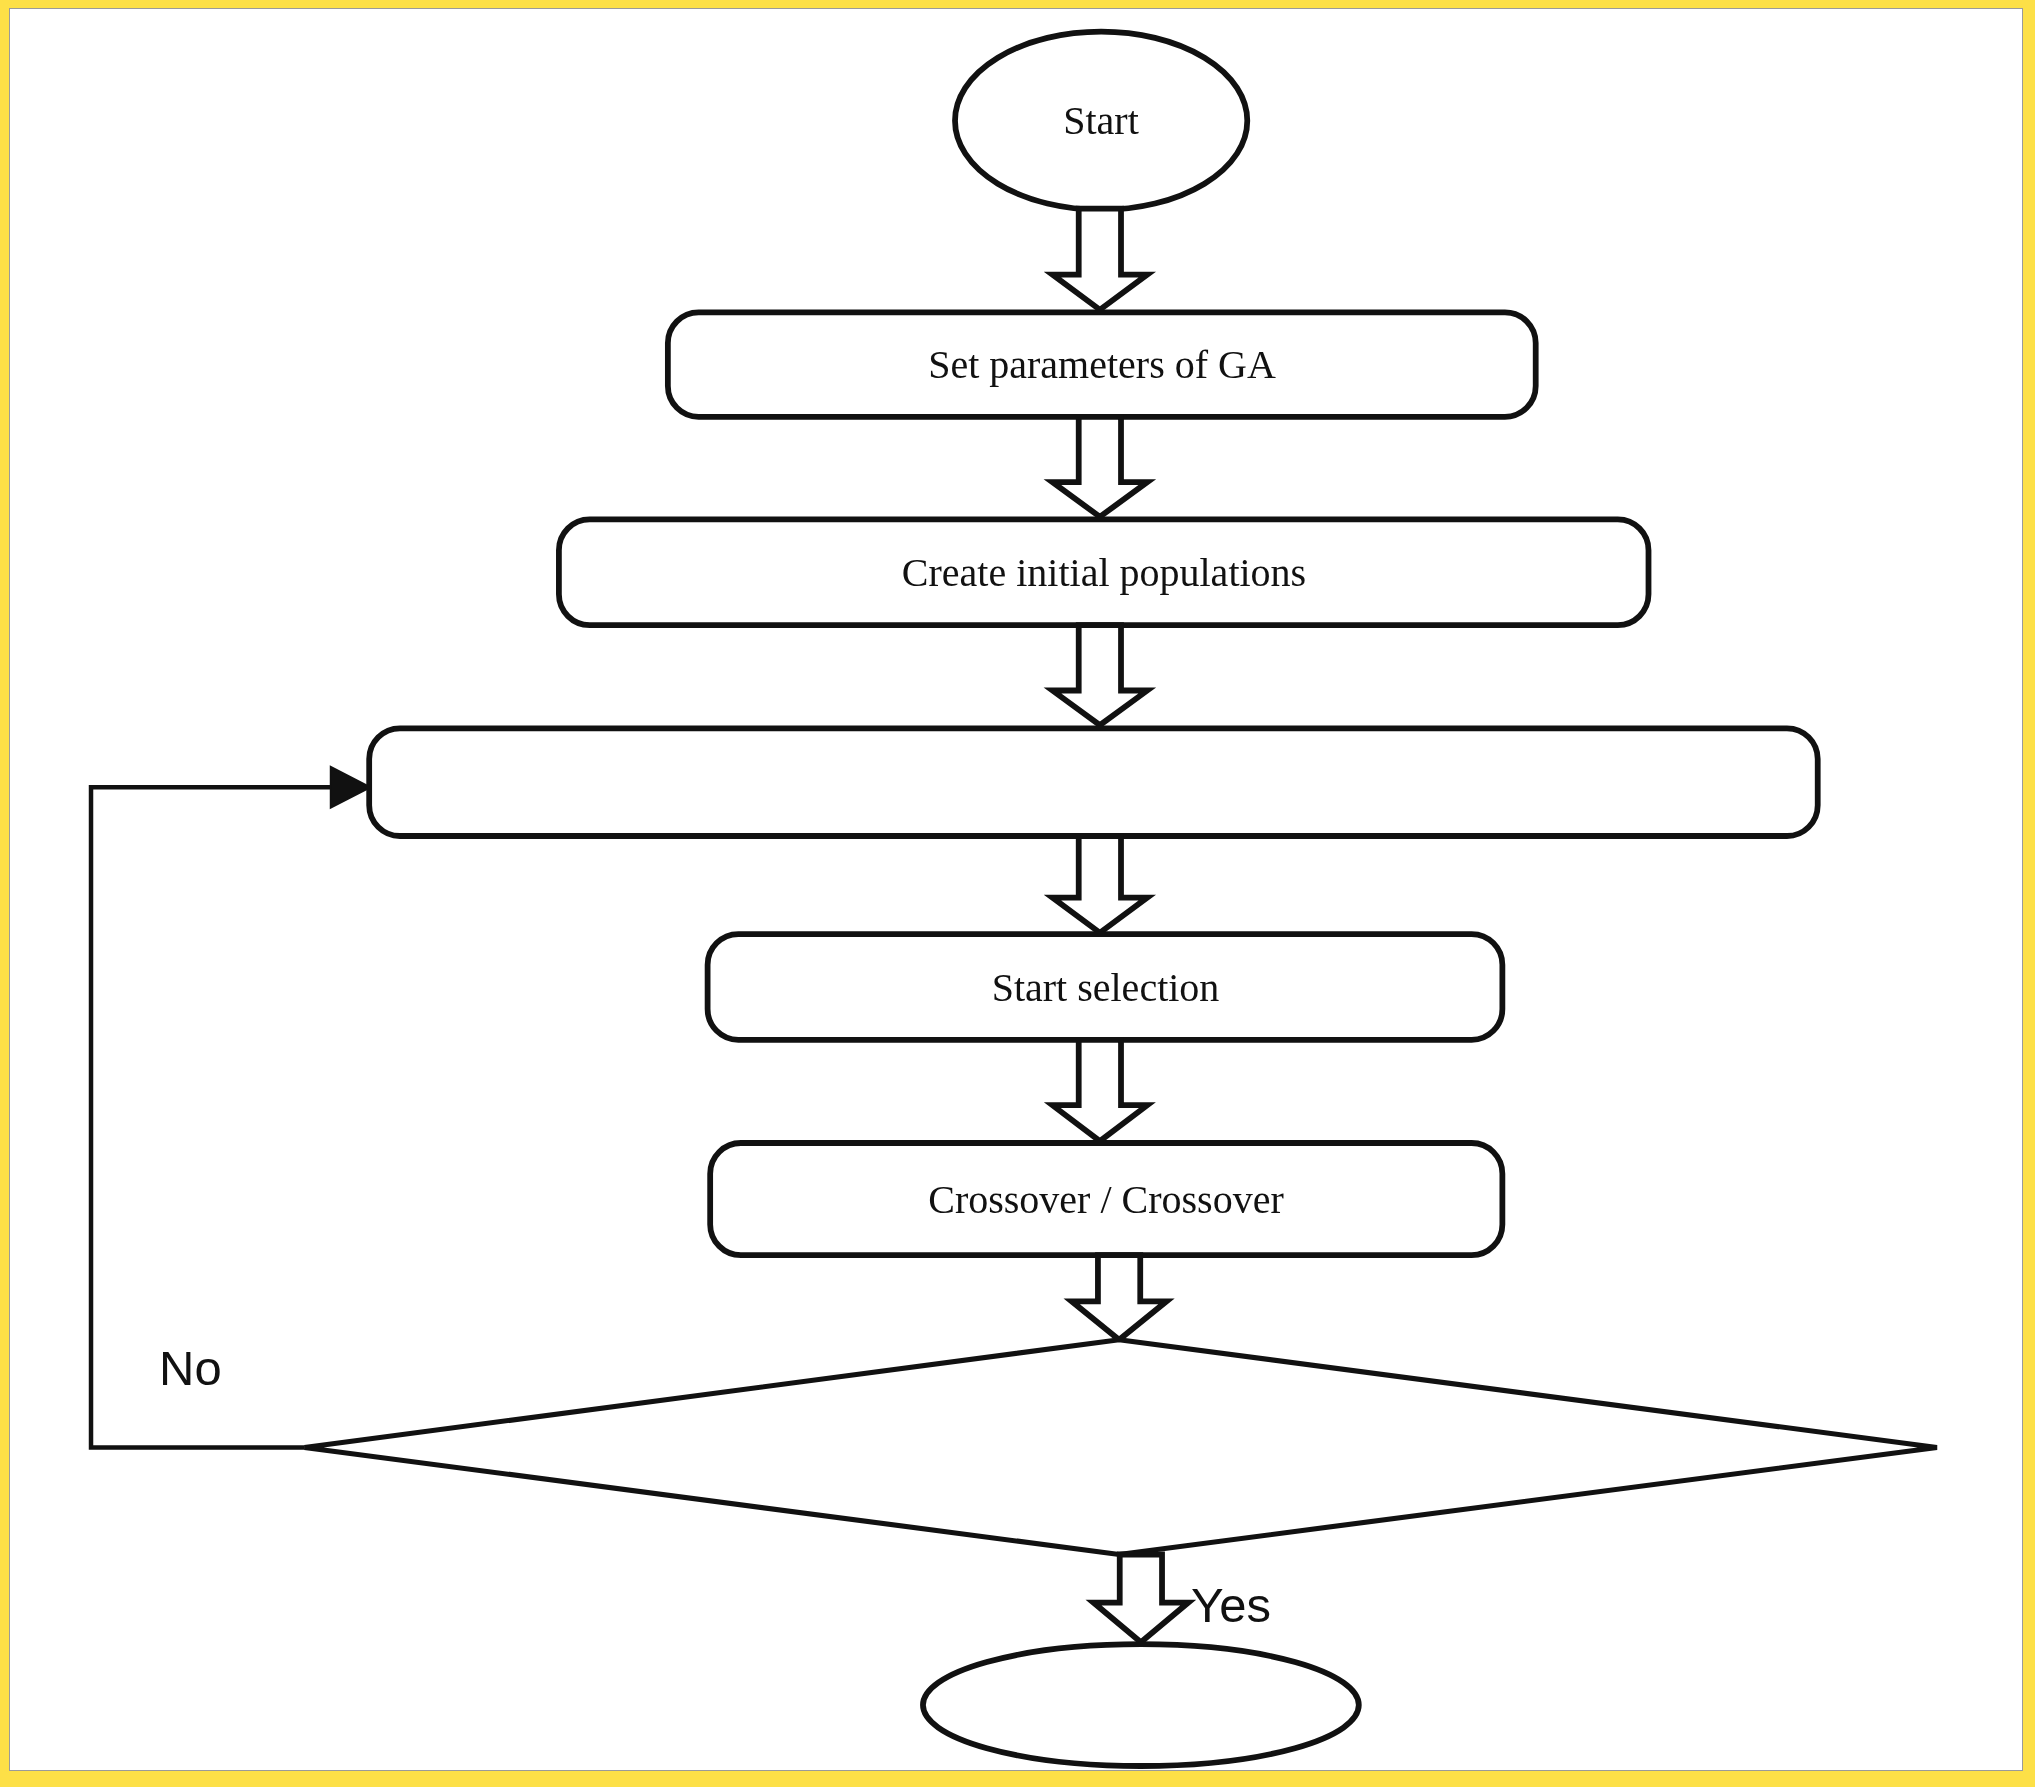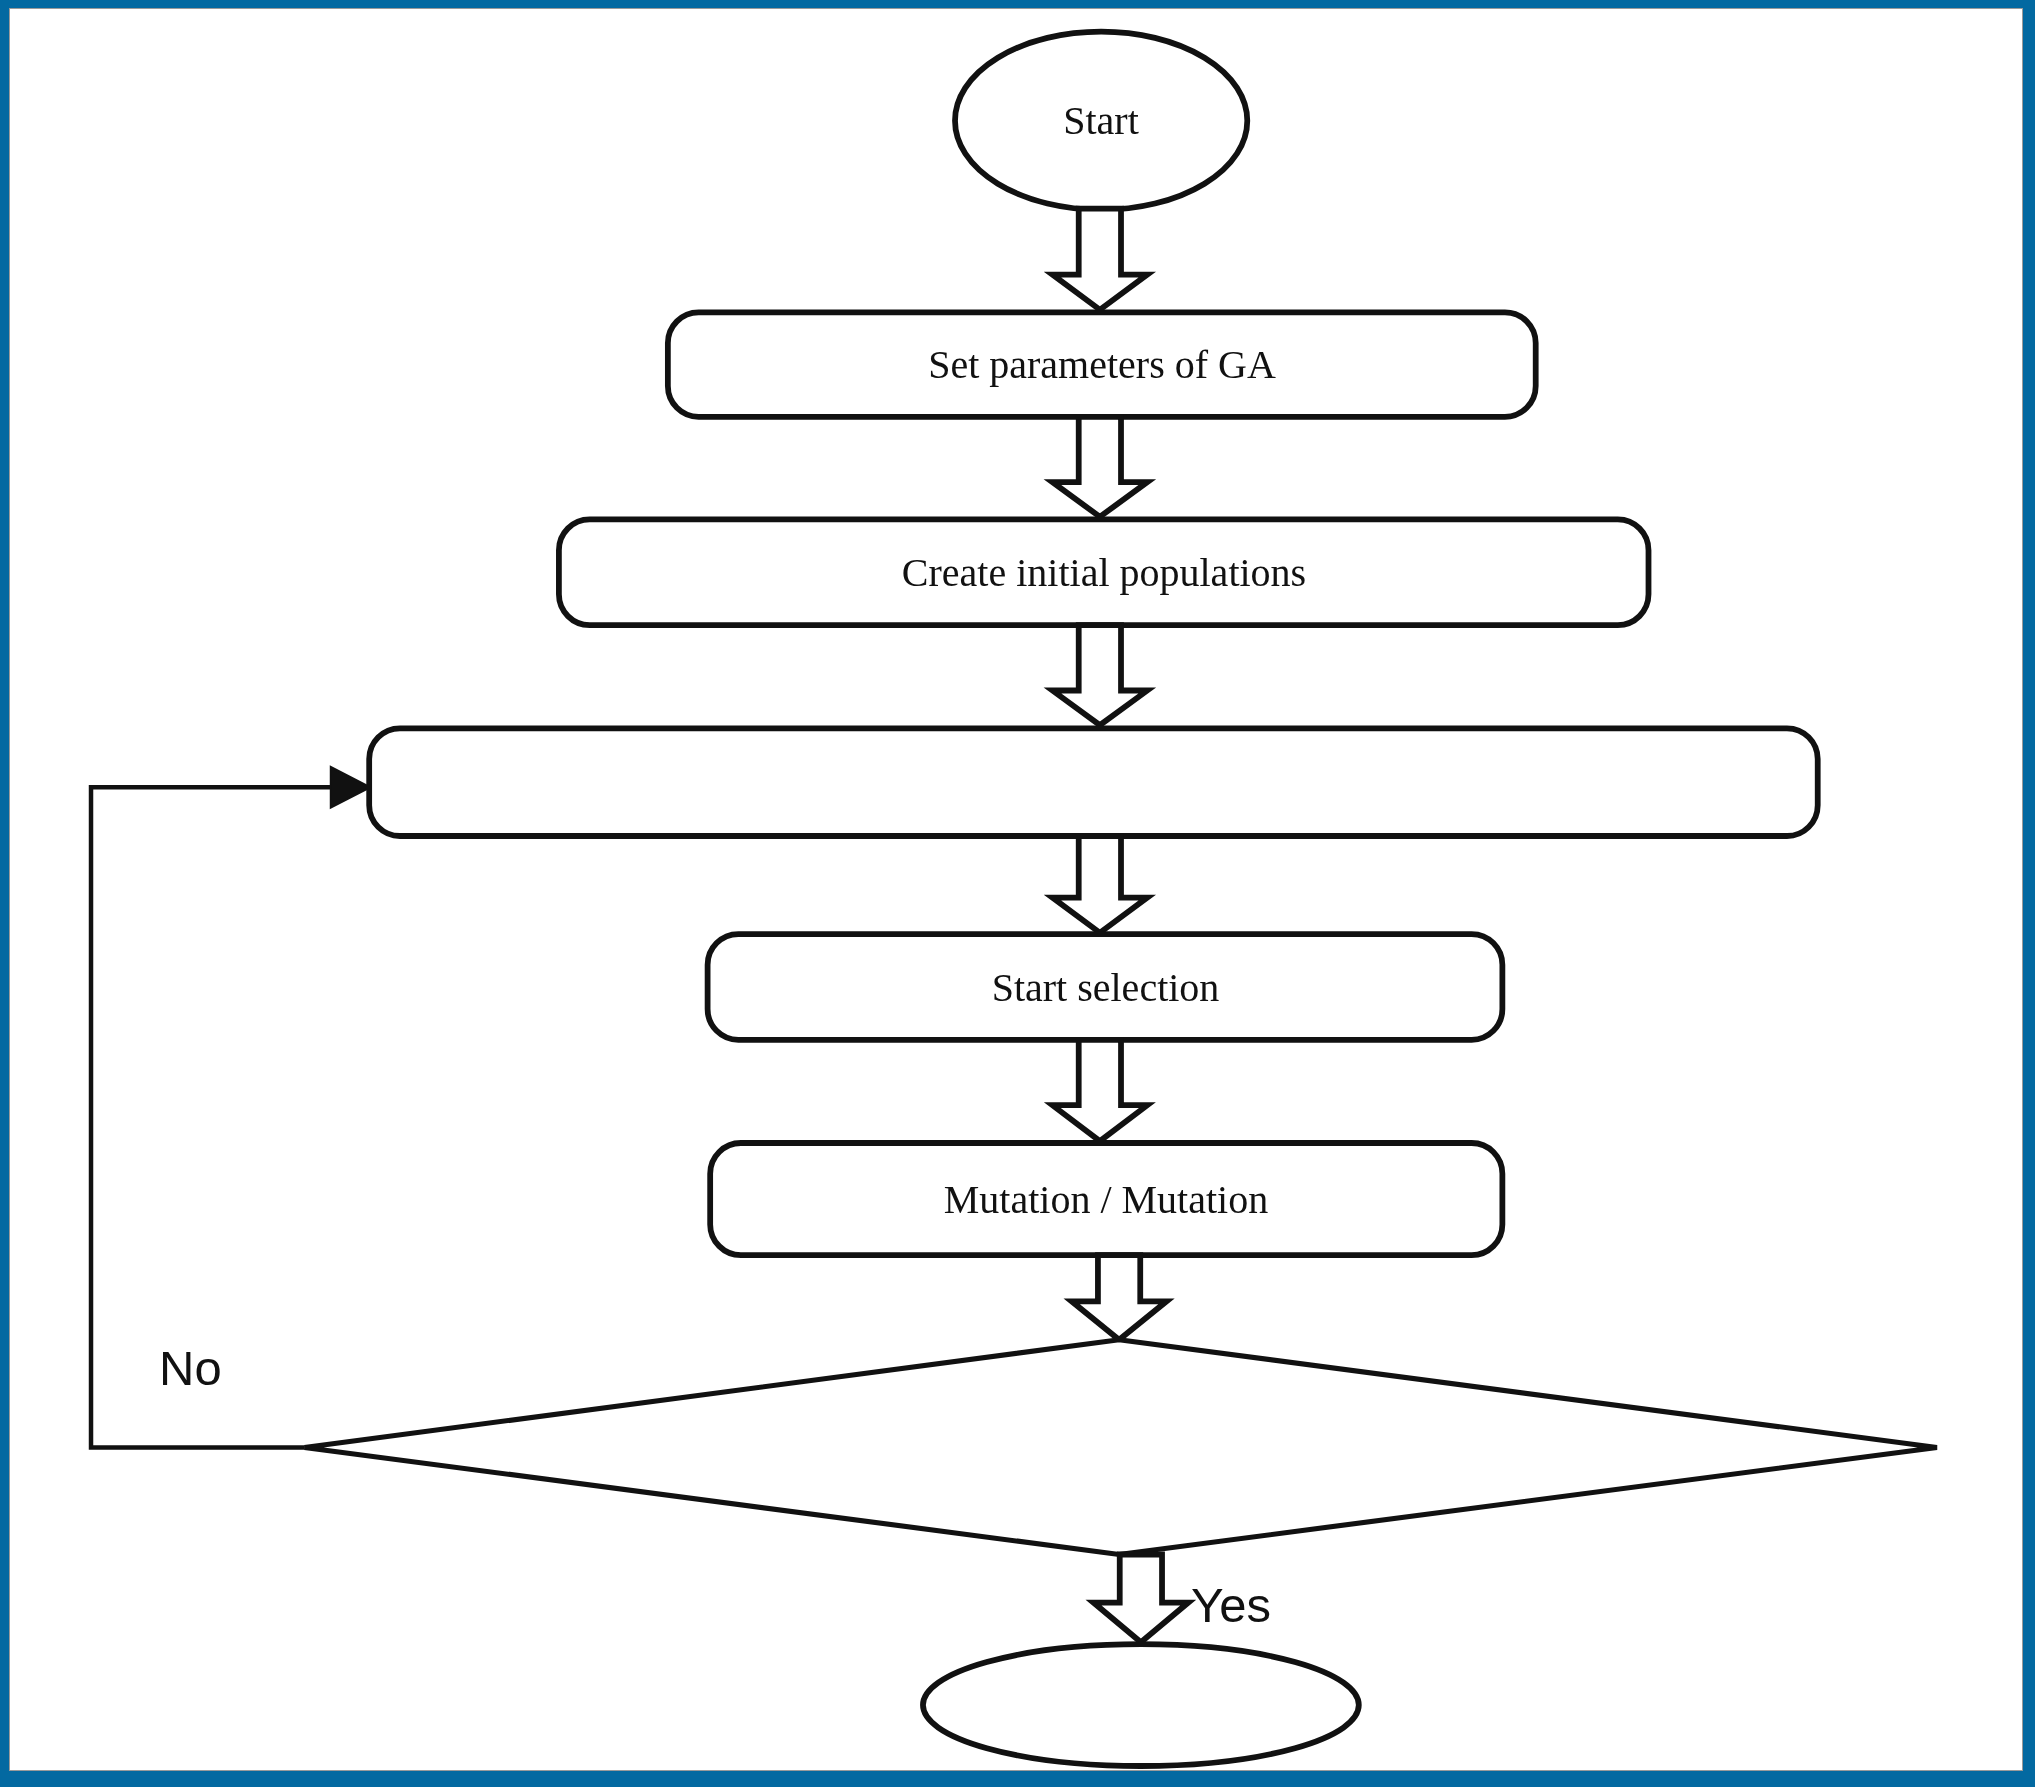--- a/index.html
+++ b/index.html
@@ -4,21 +4,21 @@
 <style>
   html, body {
     margin: 0;
     padding: 0;
     background: #ffffff;
   }
   #canvas {
     position: relative;
     width: 2035px;
     height: 1788px;
-    background: #0369a1;
+    background: #fde047;
     overflow: hidden;
     font-family: "Liberation Serif", serif;
   }
   #frame {
     position: absolute;
     left: 9px;
     top: 7.7px;
     width: 2014px;
     height: 1763px;
     border: 1.9px solid #9a9a9a;
@@ -120,21 +120,21 @@
 
   <div class="node-text terminator-text" style="left:955px; top:82px; width:292px; height:77px;">Start</div>
 
   <div class="node-text process-text" style="left:559px; top:519px; width:1090px; height:106px;">Create initial populations</div>
 
   <div class="node-text process-text" style="left:668px; top:312px; width:868px; height:104px;">Set parameters of GA</div>
 
 
   <div class="node-text process-text" style="left:708px; top:934px; width:795px; height:106px;">Start selection</div>
 
-  <div class="node-text process-text" style="left:710px; top:1143px; width:792px; height:112px;">Mutation / Mutation</div>
+  <div class="node-text process-text" style="left:710px; top:1143px; width:792px; height:112px;">Crossover / Crossover</div>
 
 
 
   <div class="edge-label" style="left:159px; top:1340px;">No</div>
 
   <div class="edge-label" style="left:1191px; top:1577px;">Yes</div>
 
 </div>
 
 

